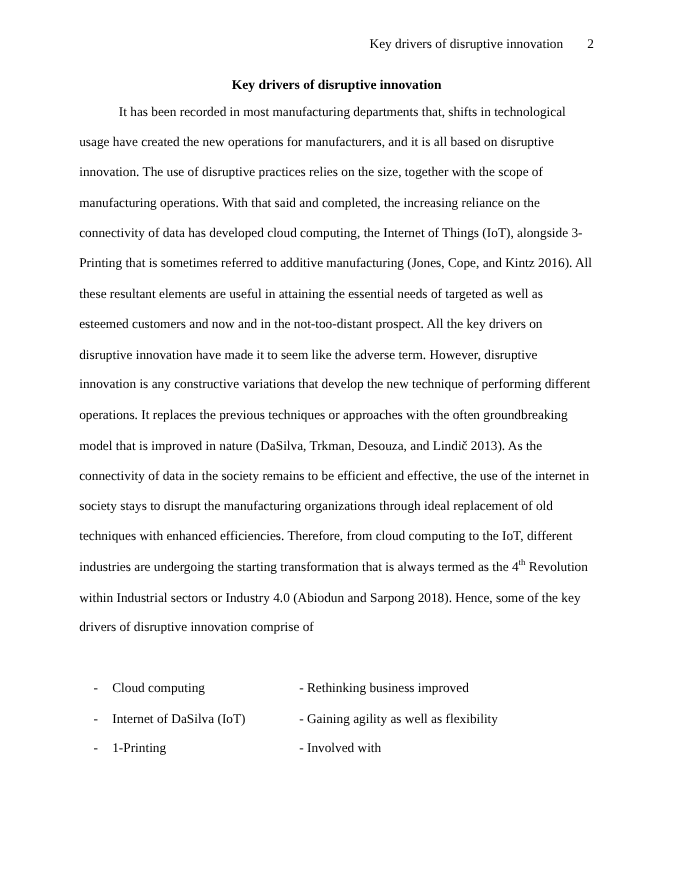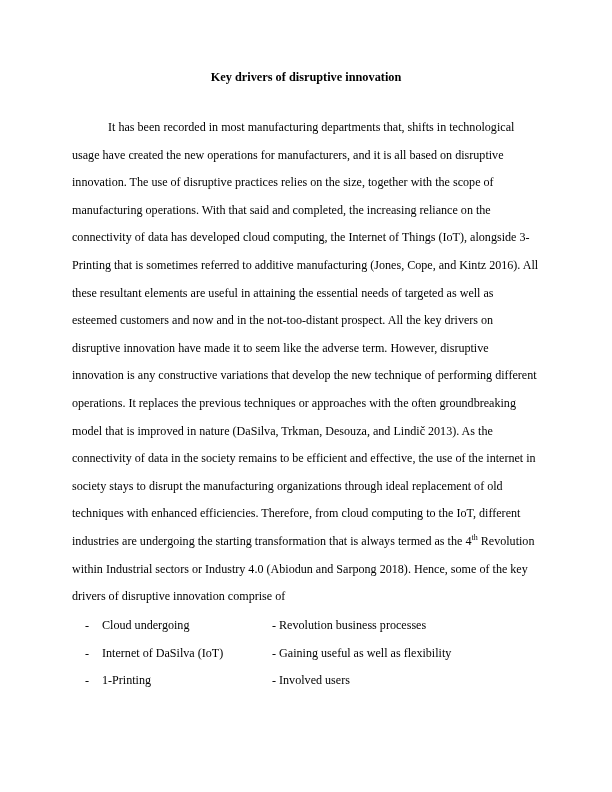--- a/index.html
+++ b/index.html
@@ -40,21 +40,21 @@
     position: absolute;
     top: 70px;
     left: 0;
     width: 612px;
     text-align: center;
     font-size: 12.3px;
     font-weight: bold;
   }
   .body-text {
     position: absolute;
-    top: 114px;
+    top: 88px;
     left: 72px;
     width: 468px;
     font-size: 12.1px;
     line-height: 27.6px;
     text-align: left;
     text-indent: 36px;
   }
   .body-text sup {
     font-size: 8px;
     vertical-align: super;
@@ -84,38 +84,41 @@
   }
   .right-col {
     flex: 1 1 auto;
   }
 </style>
 </head>
 <body>
 
 <div class="page">
 
+  <div class="header">
+    <span class="header-text">Key drivers of disruptive innovation</span><span class="page-number">2</span>
+  </div>
 
   <div class="doc-title">Key drivers of disruptive innovation</div>
 
   <div class="body-text">
     <span>It has been recorded in most manufacturing departments that, shifts in technological usage have created the new operations for manufacturers, and it is all based on disruptive innovation. The use of disruptive practices relies on the size, together with the scope of manufacturing operations. With that said and completed, the increasing reliance on the connectivity of data has developed cloud computing, the Internet of Things (IoT), alongside 3-Printing that is sometimes referred to additive manufacturing (Jones, Cope, and Kintz 2016). All these resultant elements are useful in attaining the essential needs of targeted as well as esteemed customers and now and in the not-too-distant prospect. All the key drivers on disruptive innovation have made it to seem like the adverse term. However, disruptive innovation is any constructive variations that develop the new technique of performing different operations. It replaces the previous techniques or approaches with the often groundbreaking model that is improved in nature (DaSilva, Trkman, Desouza, and Lindič 2013). As the connectivity of data in the society remains to be efficient and effective, the use of the internet in society stays to disrupt the manufacturing organizations through ideal replacement of old techniques with enhanced efficiencies. Therefore, from cloud computing to the IoT, different industries are undergoing the starting transformation that is always termed as the 4</span><sup>th</sup><span> Revolution within Industrial sectors or Industry 4.0 (Abiodun and Sarpong 2018). Hence, some of the key drivers of disruptive innovation comprise of</span>
   </div>
 
   <div class="list-block">
     <div class="list-row">
       <div class="dash-col">-</div>
-      <div class="left-col">Cloud undergoing</div>
-      <div class="right-col">- Revolution business processes</div>
+      <div class="left-col">Cloud computing</div>
+      <div class="right-col">- Rethinking business improved</div>
     </div>
     <div class="list-row">
       <div class="dash-col">-</div>
       <div class="left-col">Internet of DaSilva (IoT)</div>
-      <div class="right-col">- Gaining useful as well as flexibility</div>
+      <div class="right-col">- Gaining agility as well as flexibility</div>
     </div>
     <div class="list-row">
       <div class="dash-col">-</div>
       <div class="left-col">1-Printing</div>
-      <div class="right-col">- Involved users</div>
+      <div class="right-col">- Involved with</div>
     </div>
   </div>
 
 </div>
 
 </body></html>

